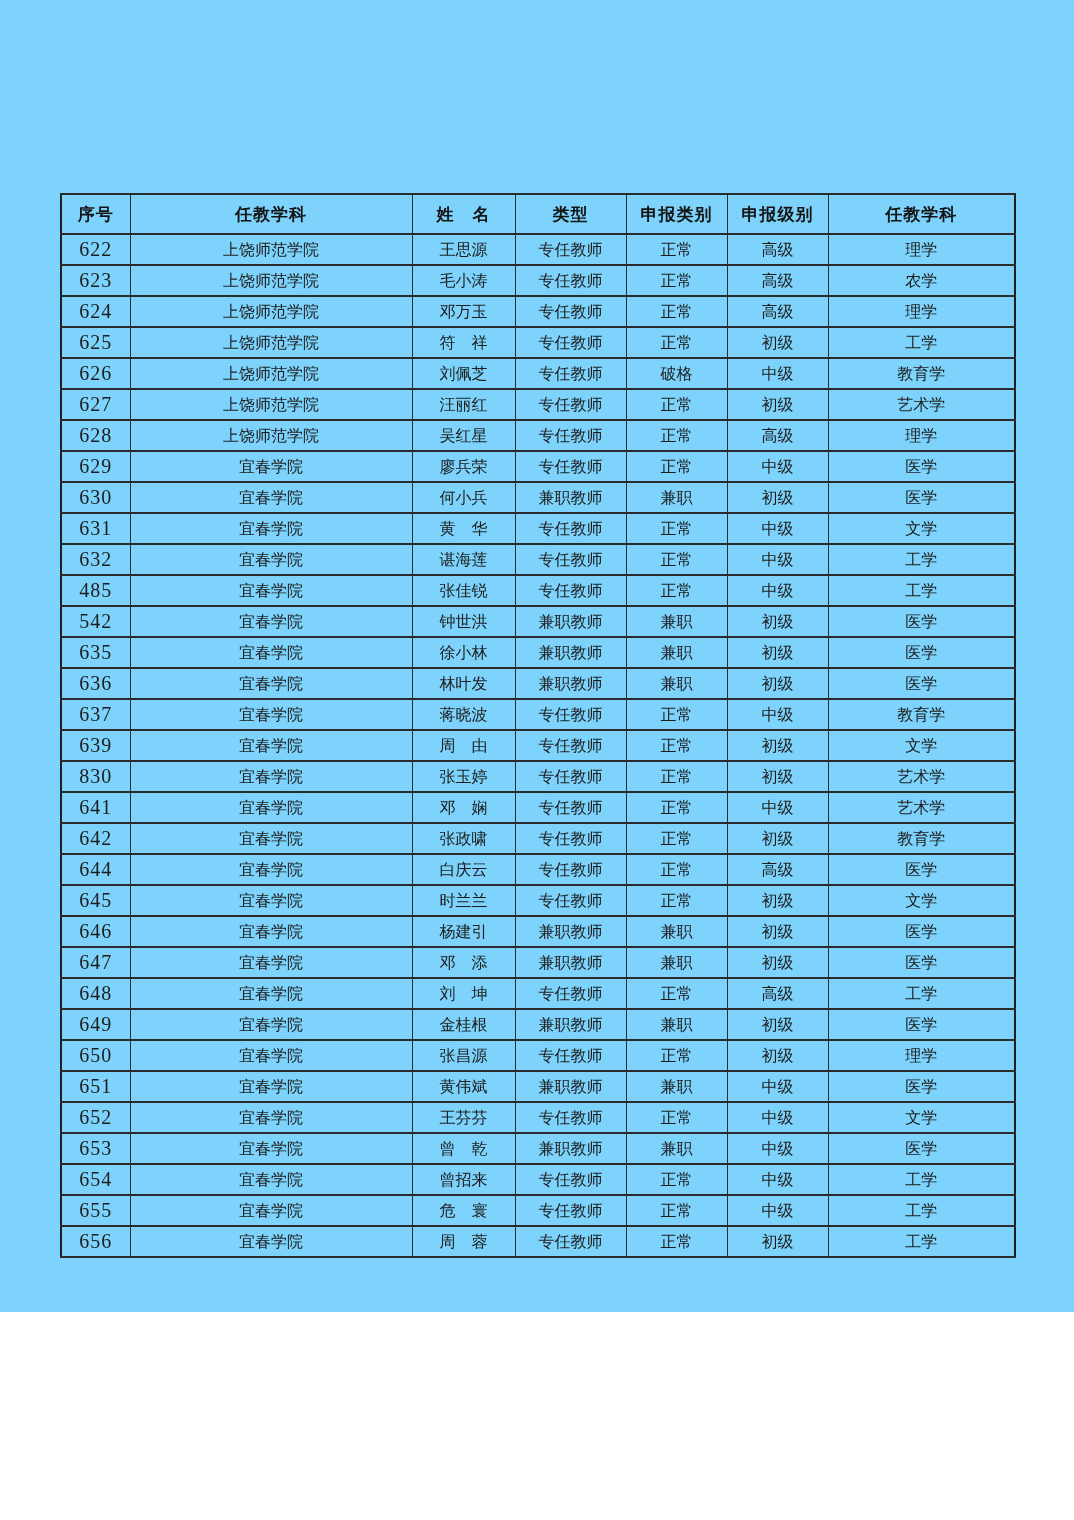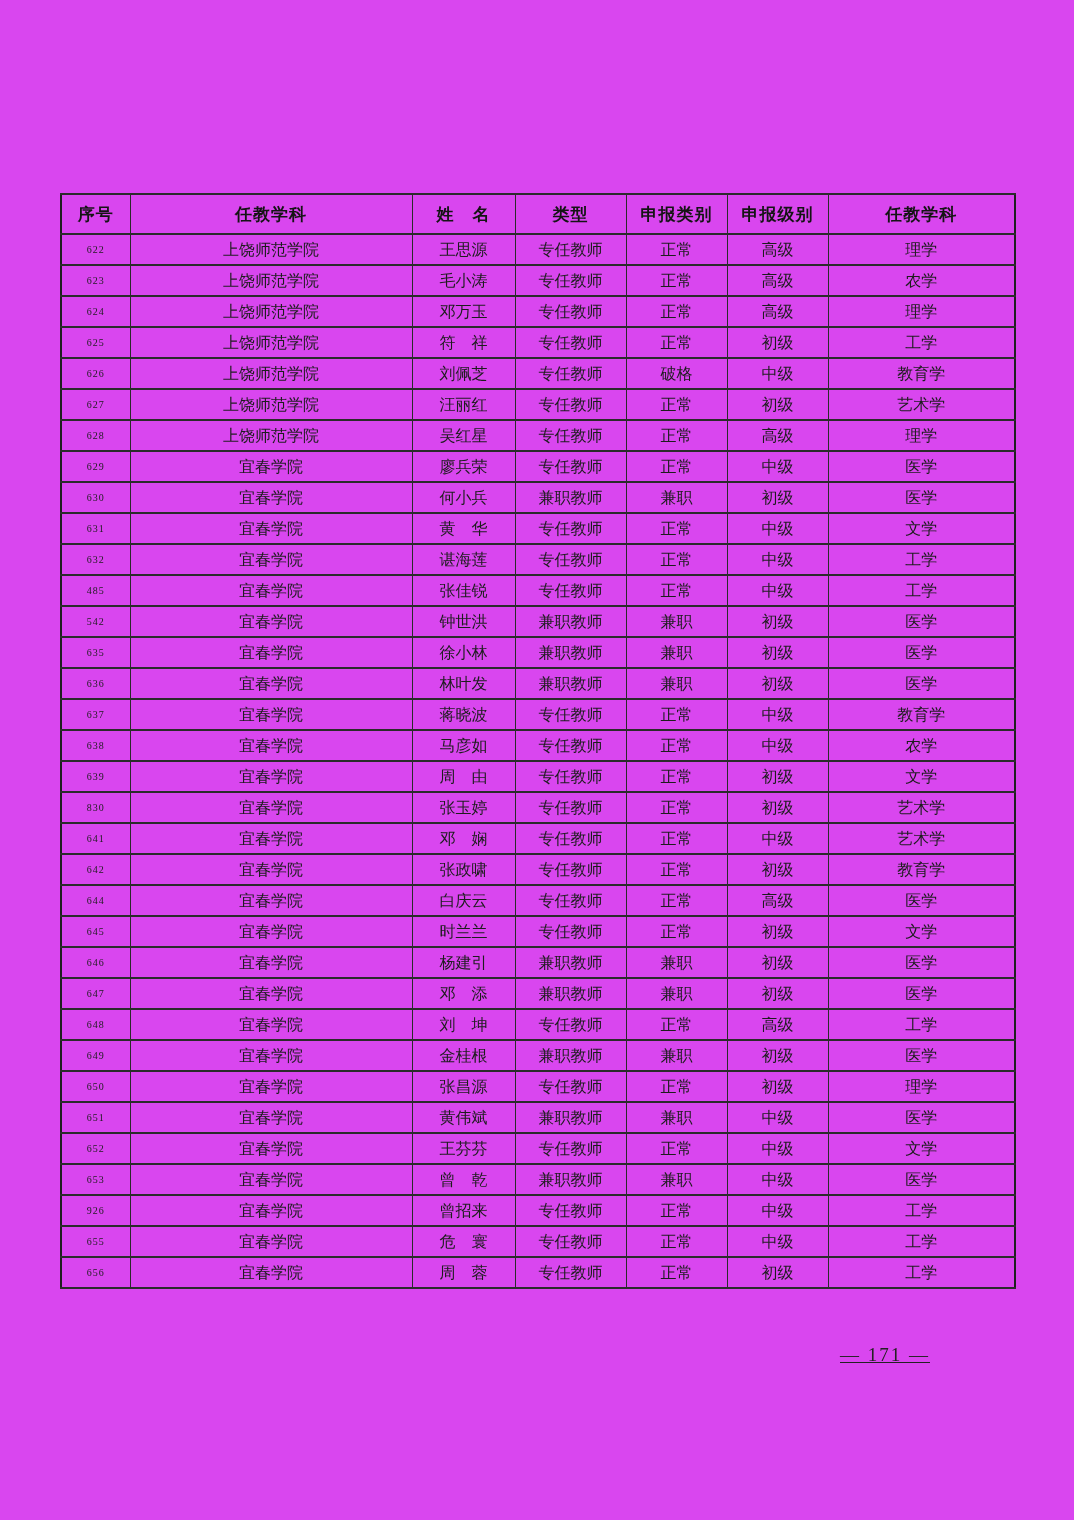--- a/index.html
+++ b/index.html
@@ -3,22 +3,22 @@
 <meta charset="utf-8">
 <style>
   html, body {
     margin: 0;
     padding: 0;
     background: #ffffff;
   }
   .page {
     position: relative;
     width: 1074px;
-    height: 1520px;
-    background: #d946ef;
+    height: 1312px;
+    background: #7dd3fc;
     font-family: "Liberation Serif", serif;
     color: #1c1c1c;
     overflow: hidden;
   }
   table.roster {
     position: absolute;
     left: 60px;
     top: 193px;
     width: 954px;
     border-collapse: collapse;
@@ -51,21 +51,21 @@
     color: #141414;
     letter-spacing: 1px;
   }
   td {
     height: 29px;
     font-size: 16px;
     line-height: 29px;
     color: #1d1d1d;
   }
   td.c0 {
-    font-size: 10px;
+    font-size: 20px;
     letter-spacing: 1px;
   }
   .page-number {
     position: absolute;
     left: 800px;
     top: 1344px;
     width: 130px;
     text-align: right;
     font-size: 19px;
     letter-spacing: 2px;
@@ -239,29 +239,20 @@
         <tr>
           <td class="c0">637</td>
           <td class="c1">宜春学院</td>
           <td class="c2">蒋晓波</td>
           <td class="c3">专任教师</td>
           <td class="c4">正常</td>
           <td class="c5">中级</td>
           <td class="c6">教育学</td>
         </tr>
         <tr>
-          <td class="c0">638</td>
-          <td class="c1">宜春学院</td>
-          <td class="c2">马彦如</td>
-          <td class="c3">专任教师</td>
-          <td class="c4">正常</td>
-          <td class="c5">中级</td>
-          <td class="c6">农学</td>
-        </tr>
-        <tr>
           <td class="c0">639</td>
           <td class="c1">宜春学院</td>
           <td class="c2">周　由</td>
           <td class="c3">专任教师</td>
           <td class="c4">正常</td>
           <td class="c5">初级</td>
           <td class="c6">文学</td>
         </tr>
         <tr>
           <td class="c0">830</td>
@@ -374,21 +365,21 @@
         <tr>
           <td class="c0">653</td>
           <td class="c1">宜春学院</td>
           <td class="c2">曾　乾</td>
           <td class="c3">兼职教师</td>
           <td class="c4">兼职</td>
           <td class="c5">中级</td>
           <td class="c6">医学</td>
         </tr>
         <tr>
-          <td class="c0">926</td>
+          <td class="c0">654</td>
           <td class="c1">宜春学院</td>
           <td class="c2">曾招来</td>
           <td class="c3">专任教师</td>
           <td class="c4">正常</td>
           <td class="c5">中级</td>
           <td class="c6">工学</td>
         </tr>
         <tr>
           <td class="c0">655</td>
           <td class="c1">宜春学院</td>

